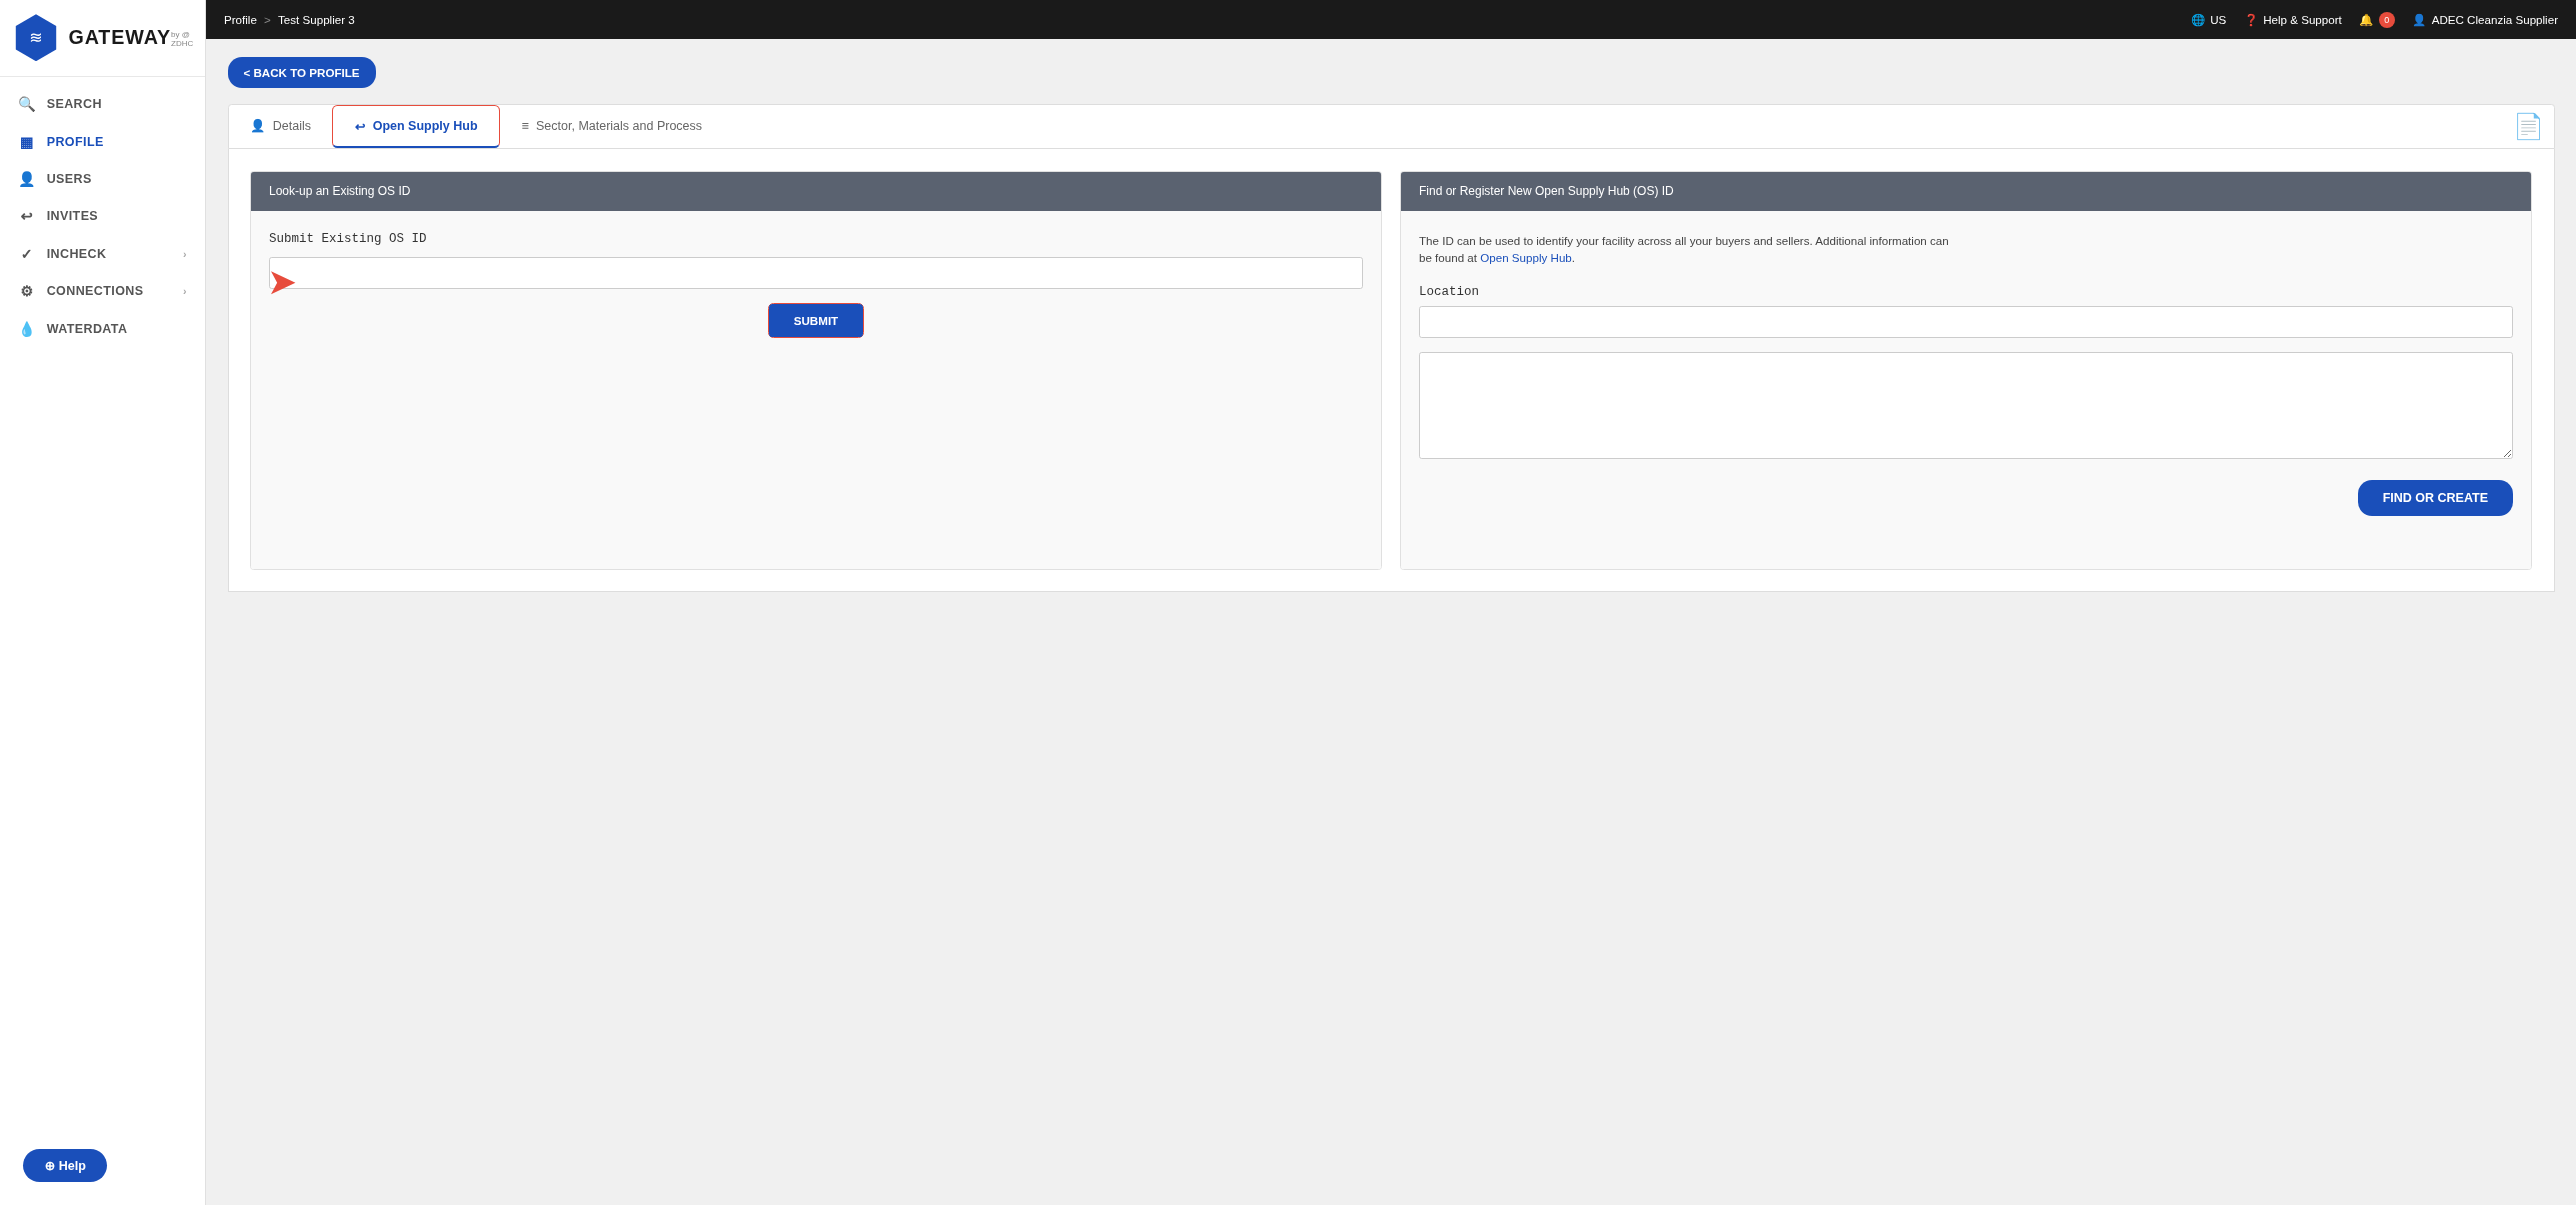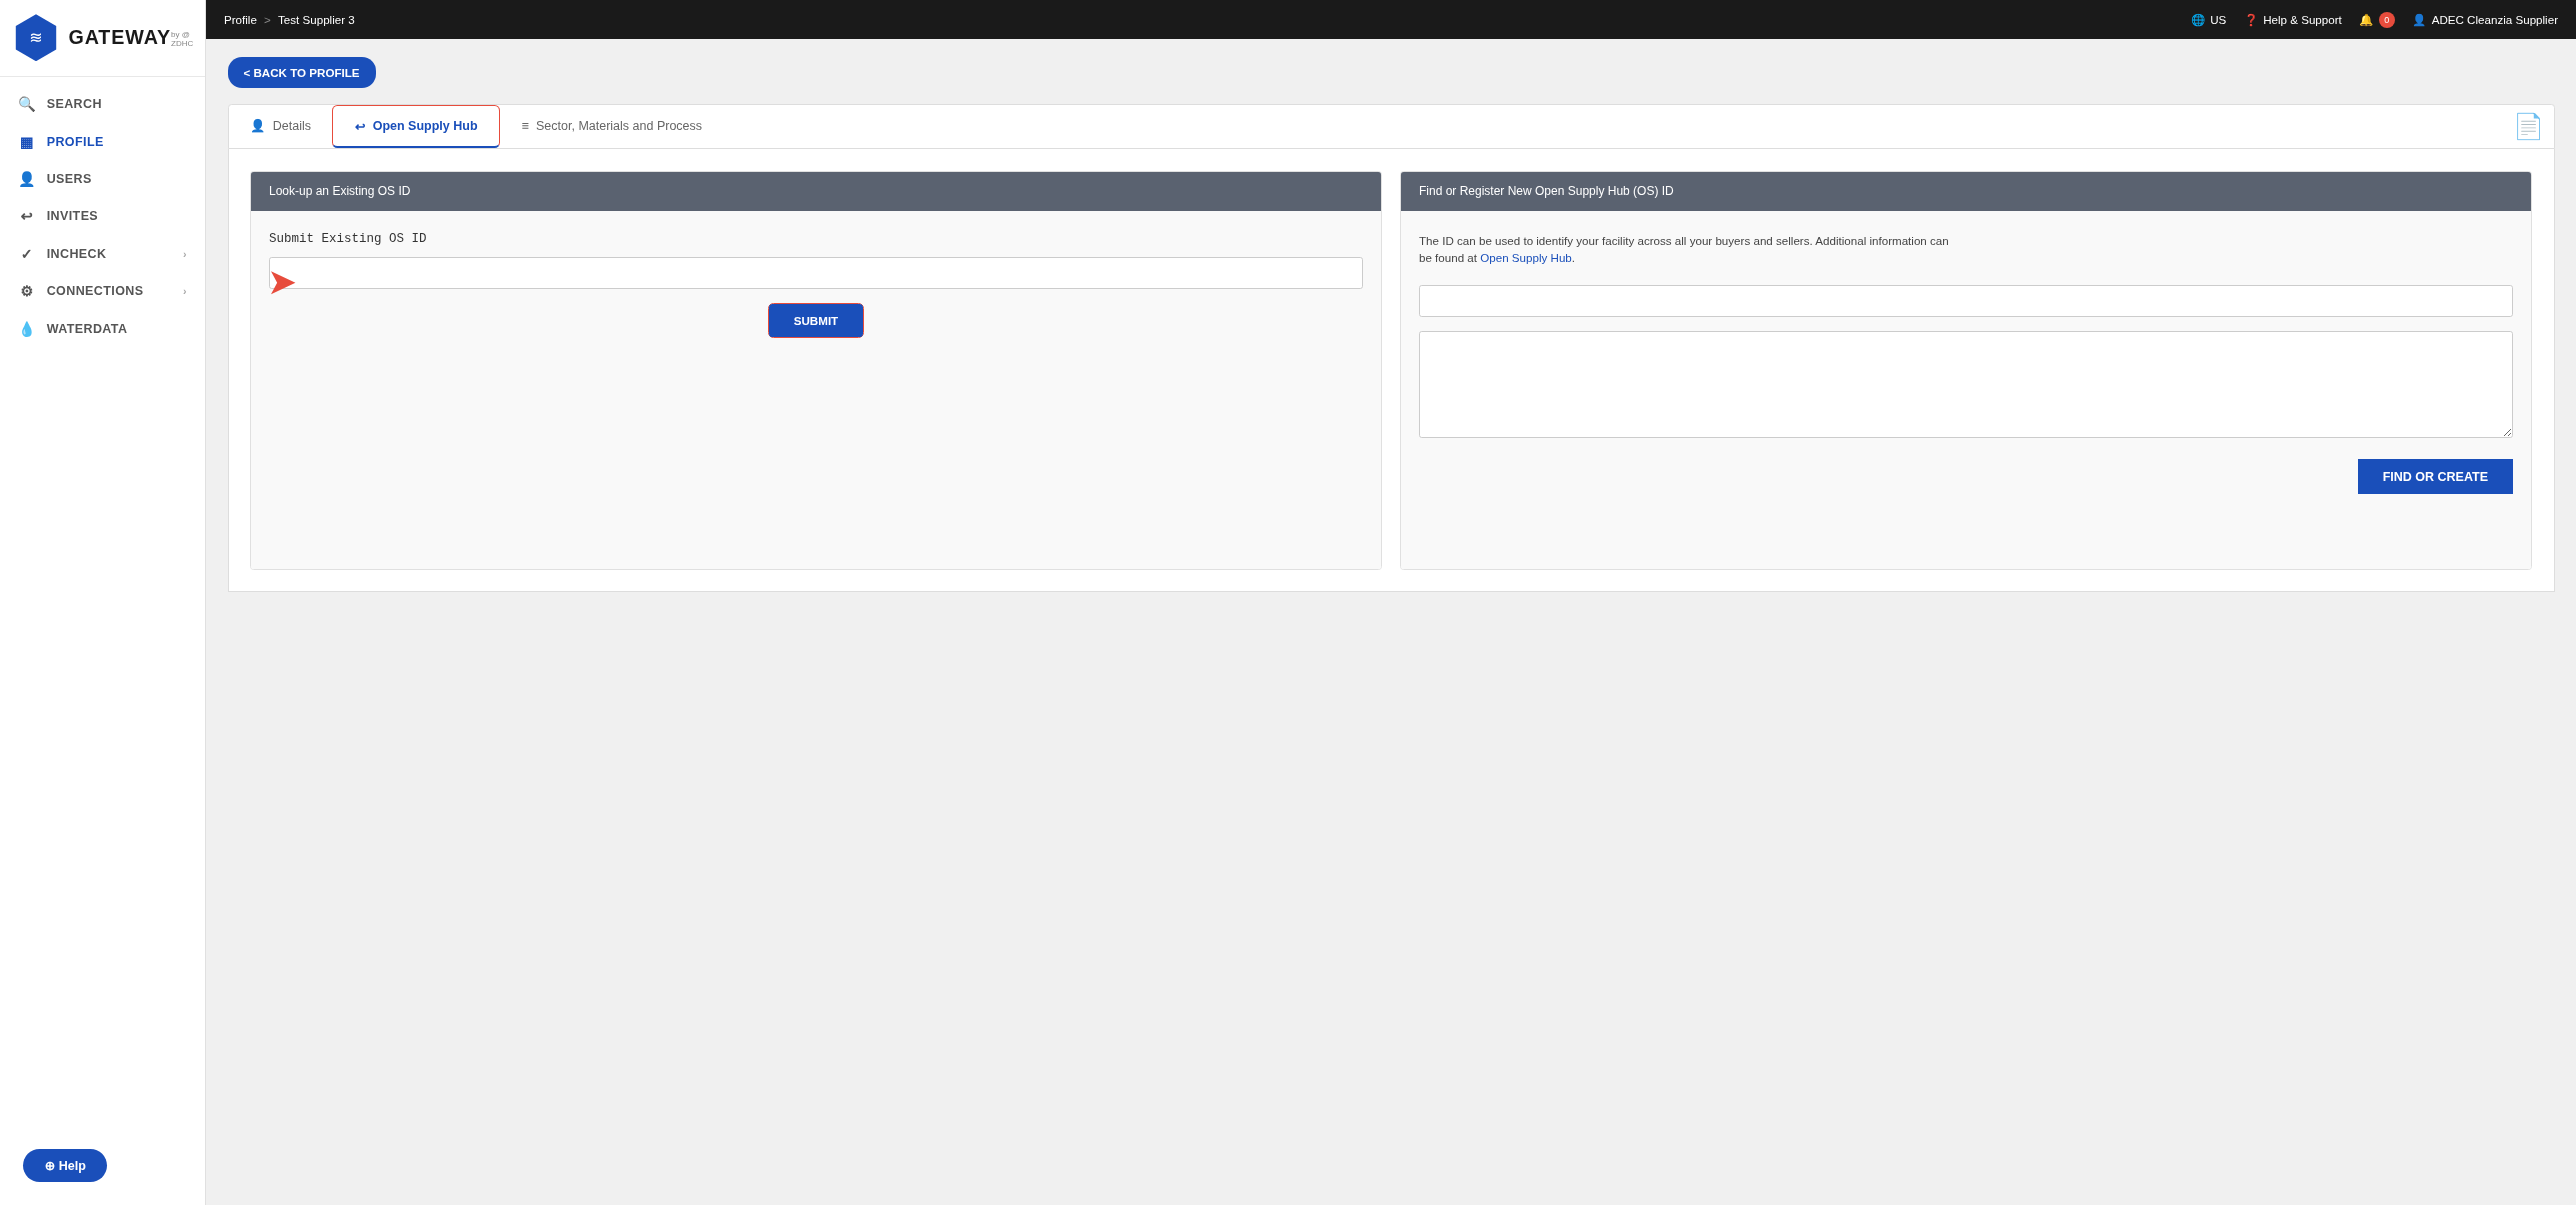--- a/index.html
+++ b/index.html
@@ -317,21 +317,21 @@
       margin-bottom: 18px;
     }
     .desc-text a { color: #1a4fba; text-decoration: none; }
 
     .form-group { margin-bottom: 14.3px; }
 
     .find-create-btn {
       background: #1a4fba;
       color: #fff;
       border: none;
-      border-radius: 0;
+      border-radius: 14px;
       padding: 10.7px 25px;
       font-size: 12.5px;
       font-weight: 700;
       cursor: pointer;
       display: block;
       margin-left: auto;
       margin-top: 18px;
     }
   </style>
 </head>
@@ -467,20 +467,21 @@
           <span>Find or Register New Open Supply Hub (OS) ID</span>
         </div>
         <div class="card-body">
           <p class="desc-text">
             <span>The ID can be used to identify your facility across all your buyers and sellers. Additional information can</span><br>
             <span>be found at </span><a href="#">Open Supply Hub</a><span>.</span>
           </p>
 
 
           <div class="form-group">
+            <label class="form-label">Location</label>
             <input class="form-input" type="text" style="">
           </div>
 
           <div class="form-group">
             <textarea class="form-textarea" style=""></textarea>
           </div>
 
           <button class="find-create-btn">
             <span>FIND OR CREATE</span>
           </button>

